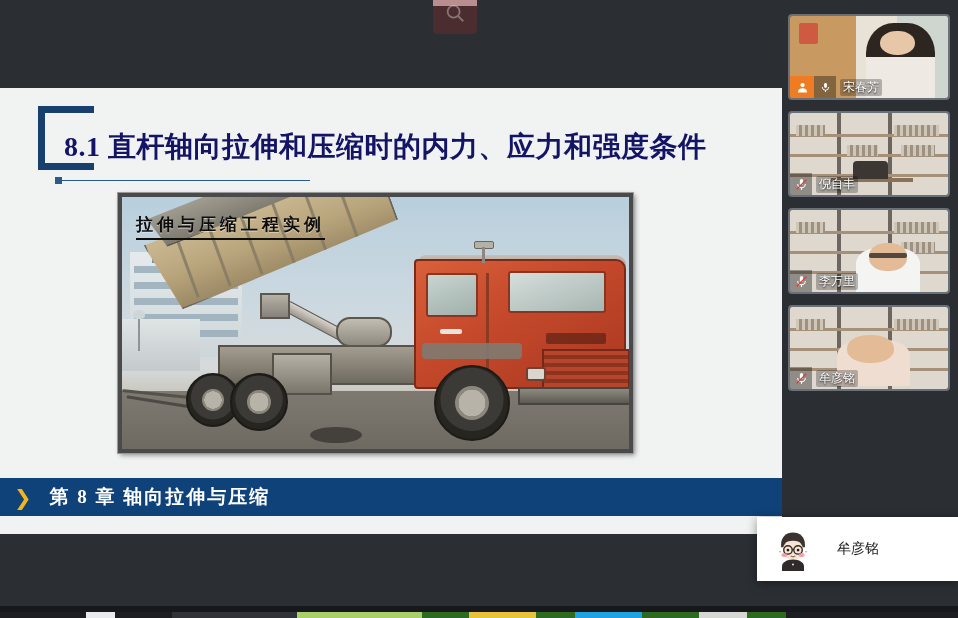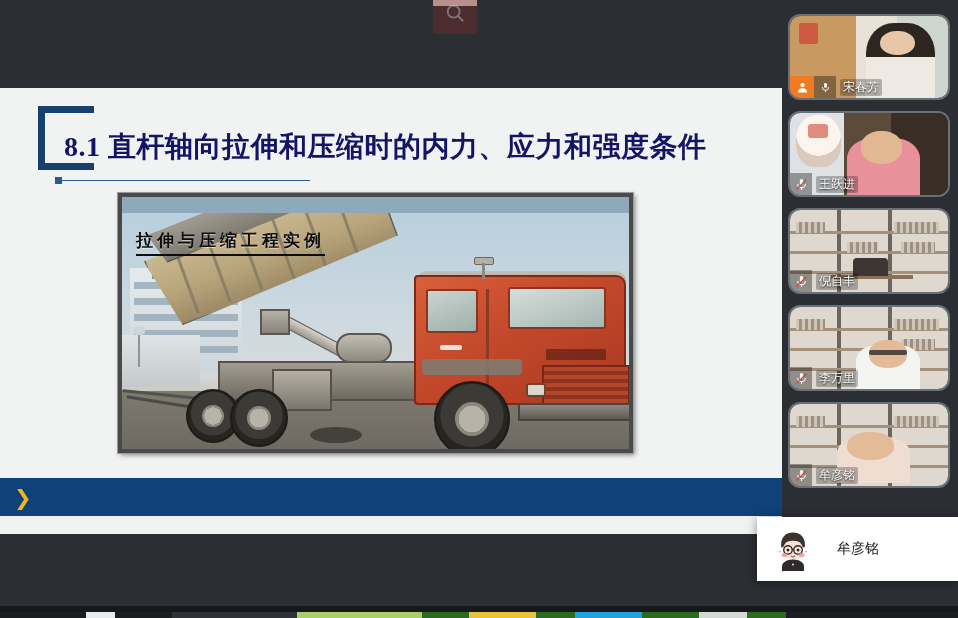--- a/index.html
+++ b/index.html
@@ -60,21 +60,21 @@
     background:#2a5b8c;
   }
 
   
   #pic-frame {
     position:absolute; left:118px; top:105px; width:515px; height:260px;
     border:4px solid #4a4a4a;
     box-shadow:0 0 0 1px #9a9a9a, 2px 2px 5px rgba(0,0,0,.45);
     background:#8fa9bc; overflow:hidden;
   }
-  #photo { position:absolute; inset:0; overflow:hidden;margin-top:16px; }
+  #photo { position:absolute; inset:0; overflow:hidden; }
 
   
   .sky {
     position:absolute; inset:0;
     background:linear-gradient(#b9cfdd 0%, #cdd9e0 45%, #d6dadb 68%, #c9c6bd 78%, #b2ada3 100%);
   }
   .building {
     position:absolute; left:8px; top:55px; width:112px; height:105px;
     background:linear-gradient(#e6eaec,#cdd6d9);
   }
@@ -268,21 +268,21 @@
     font-family:"Liberation Serif","DejaVu Serif",serif;
   }
 
   
   #strip {
     position:absolute; right:0; top:0; width:176px; height:618px;
     background:#2b2e33; padding:14px 6px 0 6px;
   }
   .tile {
     position:relative; width:162px; height:86px; margin-bottom:11px;
-    border:2px solid #6a7078; border-radius:12px; overflow:hidden;
+    border:2px solid #6a7078; border-radius:4px; overflow:hidden;
     background:#1d1f22;
   }
   .tile-name-row {
     position:absolute; left:0; bottom:0; display:flex; align-items:center;
     height:22px; padding-right:6px;
   }
   .host-badge {
     width:24px; height:22px; background:#ef7c22;
     display:flex; align-items:center; justify-content:center;
   }
@@ -520,20 +520,21 @@
           <div class="wheel w3">
               <div class="hub"></div>
             </div>
 
           <div id="photo-caption">拉伸与压缩工程实例</div>
         </div>
       </div>
 
       <div id="footer-banner">
         <div id="footer-chevron">❯</div>
+        <div id="footer-text">第 8 章 轴向拉伸与压缩</div>
       </div>
 
     </div>
   </div>
 
   <div id="strip">
 
     <div class="tile">
       <div class="bg-wood">
         <div class="person-a"></div>
@@ -550,38 +551,20 @@
           <svg width="11" height="15" viewBox="0 0 24 24" fill="#ffffff">
             <rect x="9" y="2" width="6" height="11" rx="3"></rect>
             <path d="M5 11a7 7 0 0 0 14 0" fill="none" stroke="#ffffff" stroke-width="2"></path>
             <rect x="11" y="18" width="2" height="4"></rect>
           </svg>
         </div>
         <div class="tile-name">宋春芳</div>
       </div>
     </div>
 
-    <div class="tile">
-      <div class="bg-lantern">
-        <div class="lantern"></div>
-          <div class="person-b"></div>
-          <div class="face-b"></div>
-      </div>
-      <div class="tile-name-row">
-        <div class="mic-wrap">
-          <svg width="13" height="15" viewBox="0 0 24 24">
-            <rect x="9" y="2" width="6" height="11" rx="3" fill="#ffffff"></rect>
-            <path d="M5 11a7 7 0 0 0 14 0" fill="none" stroke="#ffffff" stroke-width="2"></path>
-            <rect x="11" y="18" width="2" height="4" fill="#ffffff"></rect>
-            <line x1="3" y1="21" x2="21" y2="3" stroke="#e03b2f" stroke-width="2.6"></line>
-          </svg>
-        </div>
-        <div class="tile-name">王跃进</div>
-      </div>
-    </div>
 
     <div class="tile">
       <div class="bg-shelf">
         <div class="post" style="left:30%"></div>
           <div class="post" style="left:62%"></div>
         <div class="shelf" style="top:26%"></div>
           <div class="shelf" style="top:50%"></div>
           <div class="shelf" style="top:74%"></div>
         <div class="books" style="left:4%;top:15%;width:18%"></div>
         <div class="books" style="left:66%;top:15%;width:28%"></div>

